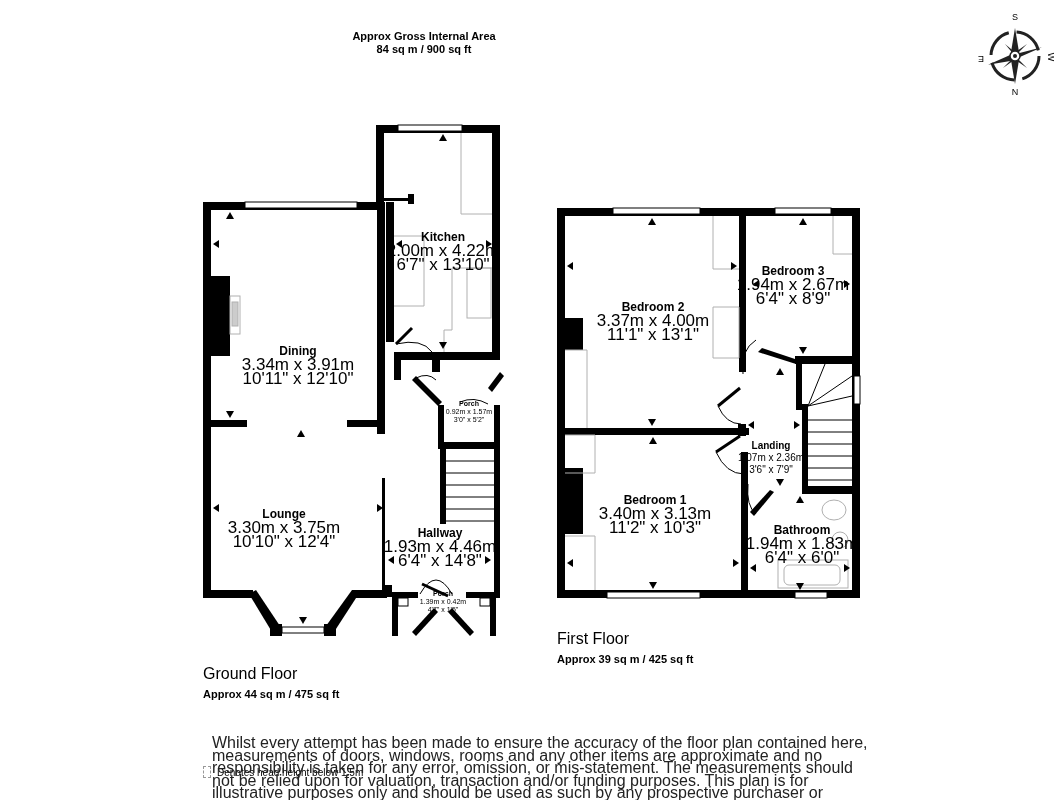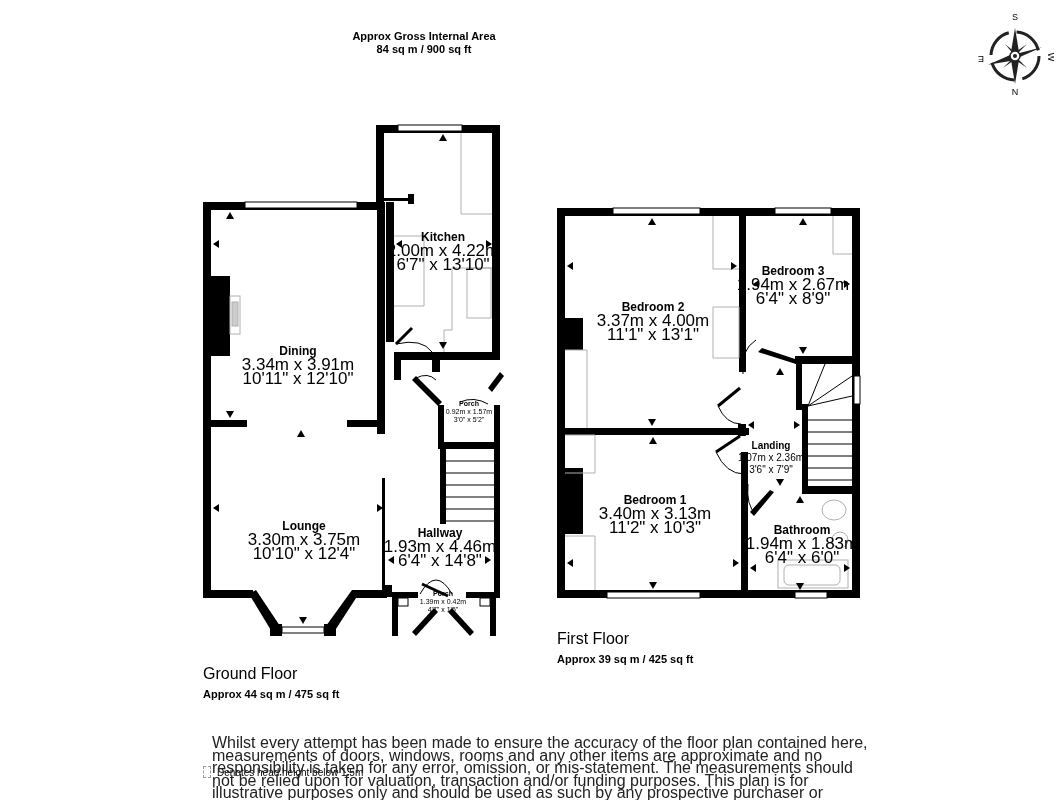--- a/index.html
+++ b/index.html
@@ -238,21 +238,21 @@
 <div class="room" style="left:443px; top:230px;">
   <div class="name">Kitchen</div>
   <div class="m">2.00m x 4.22m</div>
   <div class="ft">6'7" x 13'10"</div>
 </div>
 <div class="room" style="left:298px; top:296px;margin-top:48px;">
   <div class="name">Dining</div>
   <div class="m">3.34m x 3.91m</div>
   <div class="ft">10'11" x 12'10"</div>
 </div>
-<div class="room" style="left:304px; top:507px;margin-top:12px;">
+<div class="room" style="left:284px; top:507px;">
   <div class="name">Lounge</div>
   <div class="m">3.30m x 3.75m</div>
   <div class="ft">10'10" x 12'4"</div>
 </div>
 <div class="room" style="left:440px; top:526px;">
   <div class="name">Hallway</div>
   <div class="m">1.93m x 4.46m</div>
   <div class="ft">6'4" x 14'8"</div>
 </div>
 <div class="room small" style="left:469px; top:400px;">

